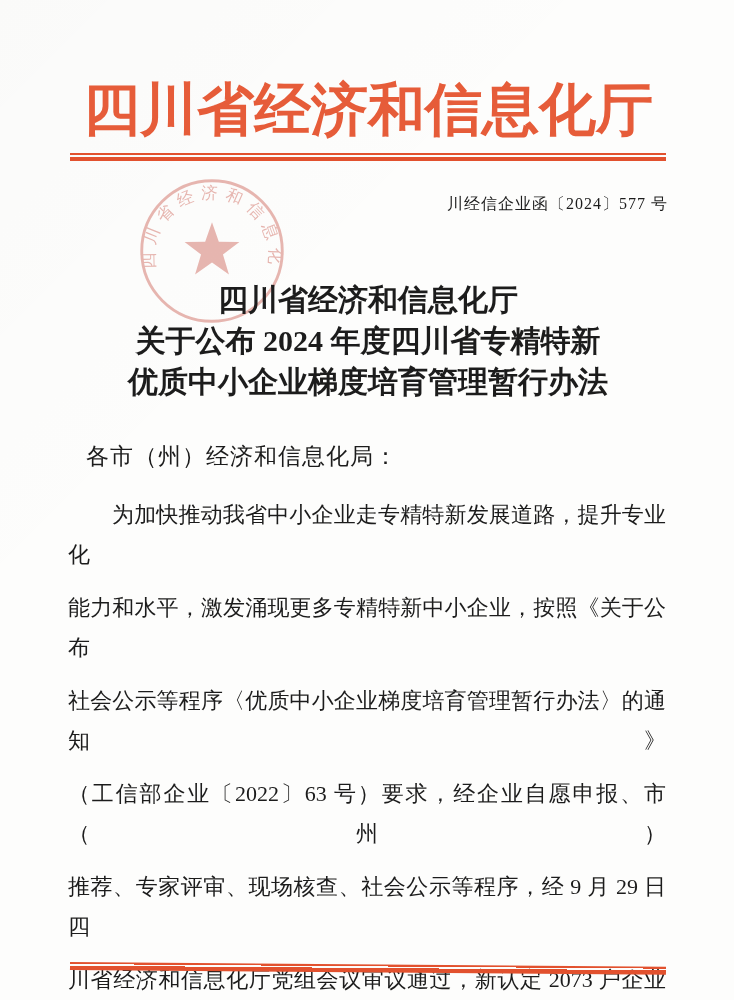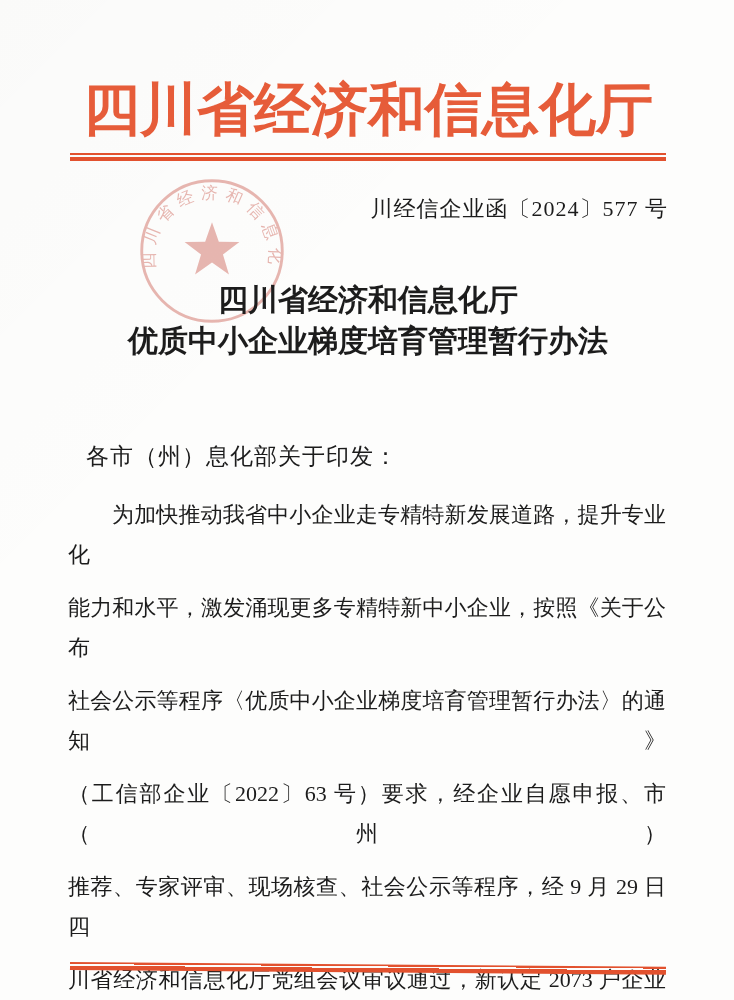--- a/index.html
+++ b/index.html
@@ -47,21 +47,21 @@
   .rule-top { top: 153px; }
   .rule-bottom {
     top: 962px;
     transform: rotate(0.45deg);
     transform-origin: 0 50%;
   }
   .doc-number {
     position: absolute;
     top: 194px; left: 70px; width: 598px;
     text-align: right;
-    font-size: 22px;
+    font-size: 16px;
     letter-spacing: 1px;
     color: var(--ink);
   }
   .seal {
     position: absolute;
     left: 135px; top: 174px;
     width: 154px; height: 154px;
     color: var(--seal-red);
     opacity: 0.48;
     filter: blur(0.6px);
@@ -116,24 +116,25 @@
     <polygon fill="currentColor" points="80,50 87.1,70.3 108.5,70.7 91.4,83.7 97.6,104.3 80,92 62.4,104.3 68.6,83.7 51.5,70.7 72.9,70.3"></polygon>
     <text font-size="17" fill="currentColor" letter-spacing="7" font-family="Liberation Serif, DejaVu Serif, serif">
       <textPath href="#sealArc" startOffset="6">四川省经济和信息化厅</textPath>
     </text>
   </svg>
 
   <div class="doc-number">川经信企业函〔2024〕577 号</div>
 
   <div class="title-block">
       <div class="title-line">四川省经济和信息化厅</div>
+      <div class="title-line">关于公布 2024 年度四川省专精特新</div>
       <div class="title-line">优质中小企业梯度培育管理暂行办法</div>
     </div>
 
-  <div class="salutation">各市（州）息化部关于印发：</div>
+  <div class="salutation">各市（州）经济和信息化局：</div>
 
   <div class="body-block">
       <div class="body-line">为加快推动我省中小企业走专精特新发展道路，提升专业化</div>
       <div class="body-line">能力和水平，激发涌现更多专精特新中小企业，按照《关于公布</div>
       <div class="body-line">社会公示等程序〈优质中小企业梯度培育管理暂行办法〉的通知》</div>
       <div class="body-line">（工信部企业〔2022〕63 号）要求，经企业自愿申报、市（州）</div>
       <div class="body-line">推荐、专家评审、现场核查、社会公示等程序，经 9 月 29 日四</div>
       <div class="body-line">川省经济和信息化厅党组会议审议通过，新认定 2073 户企业为</div>
       <div class="body-line">2024 年度四川省专精特新中小企业，564 户省级专精特新中小企</div>
     </div>

